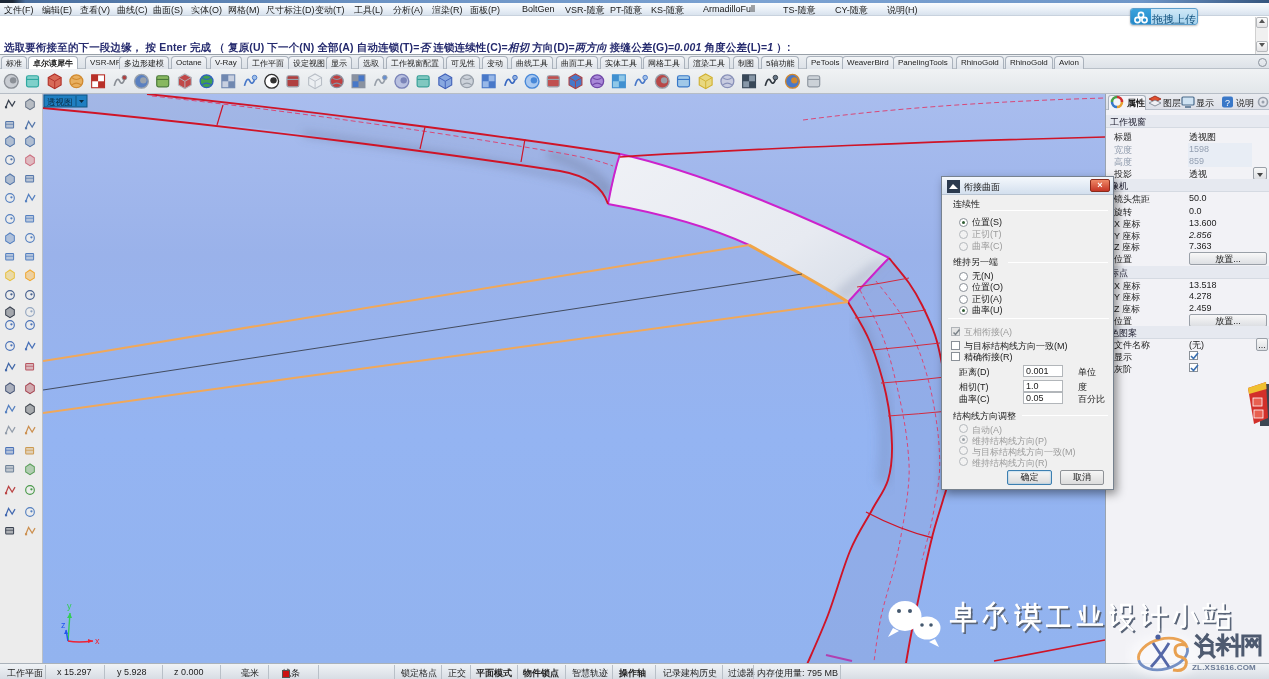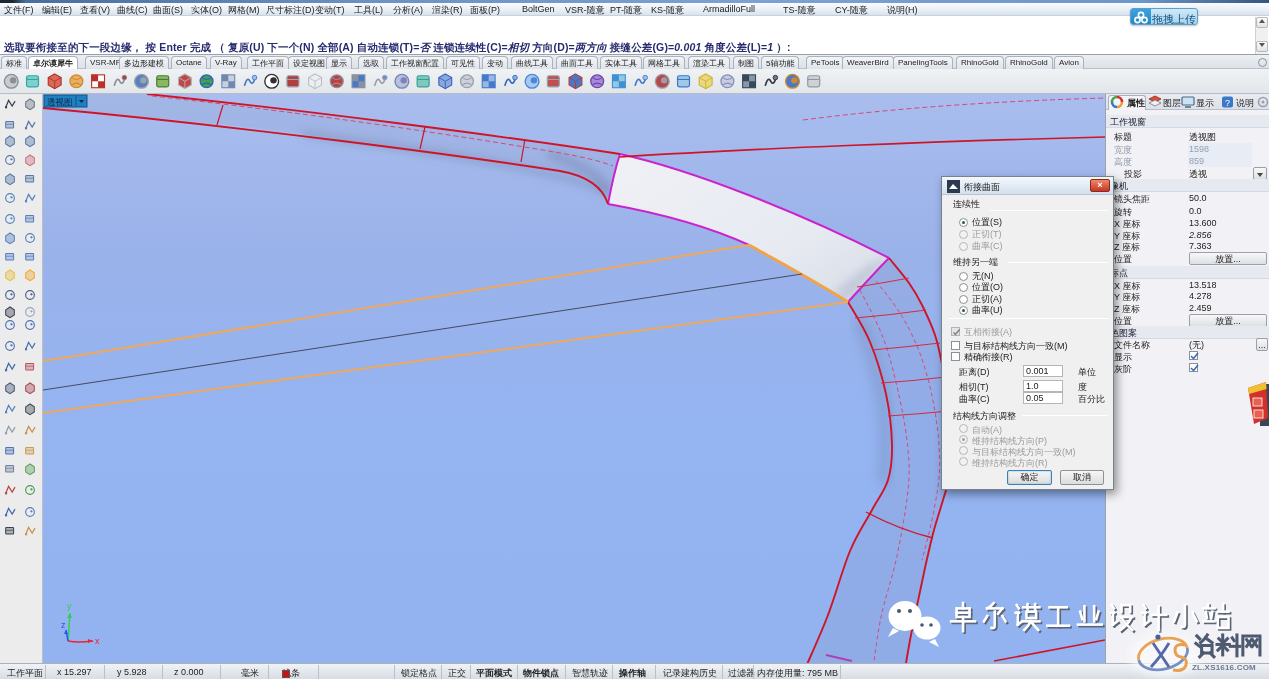--- a/index.html
+++ b/index.html
@@ -576,21 +576,21 @@
 <div style="position:absolute;left:0;top:21px;width:164px;height:13px;background:#e6e9f0;border-bottom:1px solid #d5dae2"></div>
     <span class="prow" style="left:4px;top:22px;color:#223">工作视窗</span>
     <span class="prow" style="top:37px;">标题</span>
     <span class="pval" style="top:37px;">透视图</span>
     <span class="prow" style="top:50px;color:#8c98aa">宽度</span>
     <div style="position:absolute;left:82px;top:49px;width:64px;height:12px;background:#e8edf5"></div>
     <span class="pval" style="top:50px;color:#94a0b2">1598</span>
     <span class="prow" style="top:62px;color:#8c98aa">高度</span>
     <div style="position:absolute;left:82px;top:61px;width:64px;height:12px;background:#e8edf5"></div>
     <span class="pval" style="top:62px;color:#94a0b2">859</span>
-    <span class="prow" style="top:74px;margin-left:10px;">投影</span>
+    <span class="prow" style="top:74px;">投影</span>
     <span class="pval" style="top:74px;">透视</span>
     <div class="pbtn" style="left:147px;top:73px;width:14px;height:13px">
       <span style="position:absolute;left:3px;top:5px;width:0;height:0;border-left:3.5px solid transparent;border-right:3.5px solid transparent;border-top:4px solid #444"></span>
     </div>
     <div style="position:absolute;left:0;top:85px;width:164px;height:13px;background:#e6e9f0;border-bottom:1px solid #d5dae2"></div>
     <span class="prow" style="left:4px;top:86px;color:#223">像机</span>
     <span class="prow" style="top:99px;">镜头焦距</span>
     <span class="pval" style="top:99px;">50.0</span>
     <span class="prow" style="top:112px;">旋转</span>
     <span class="pval" style="top:112px;">0.0</span>

